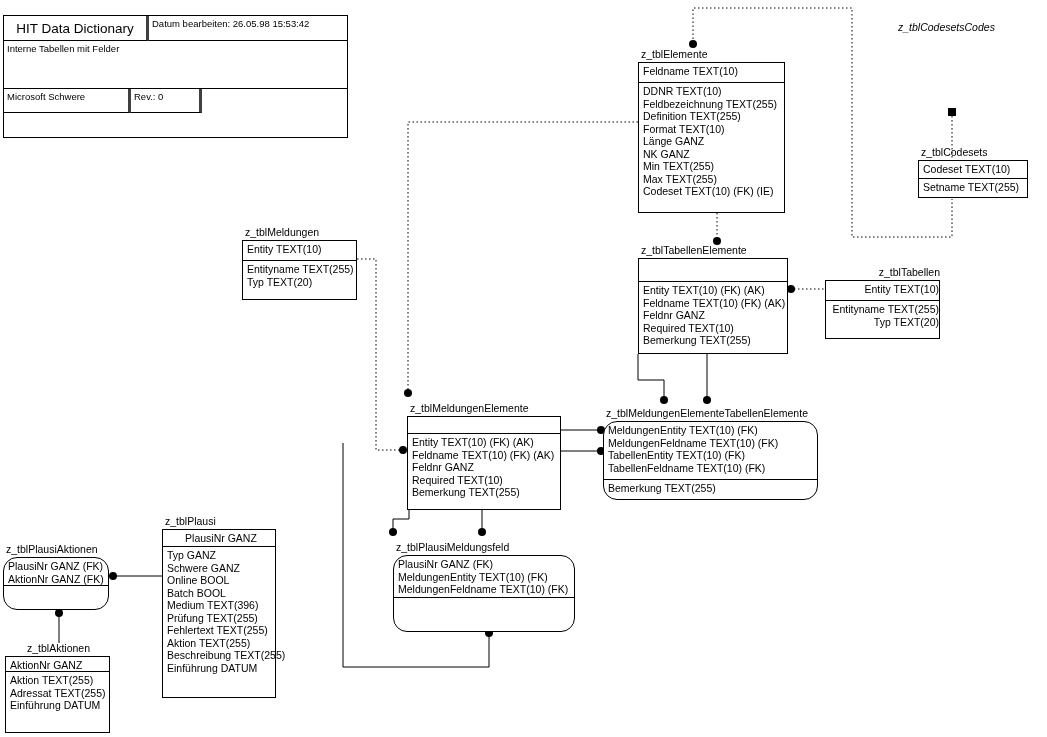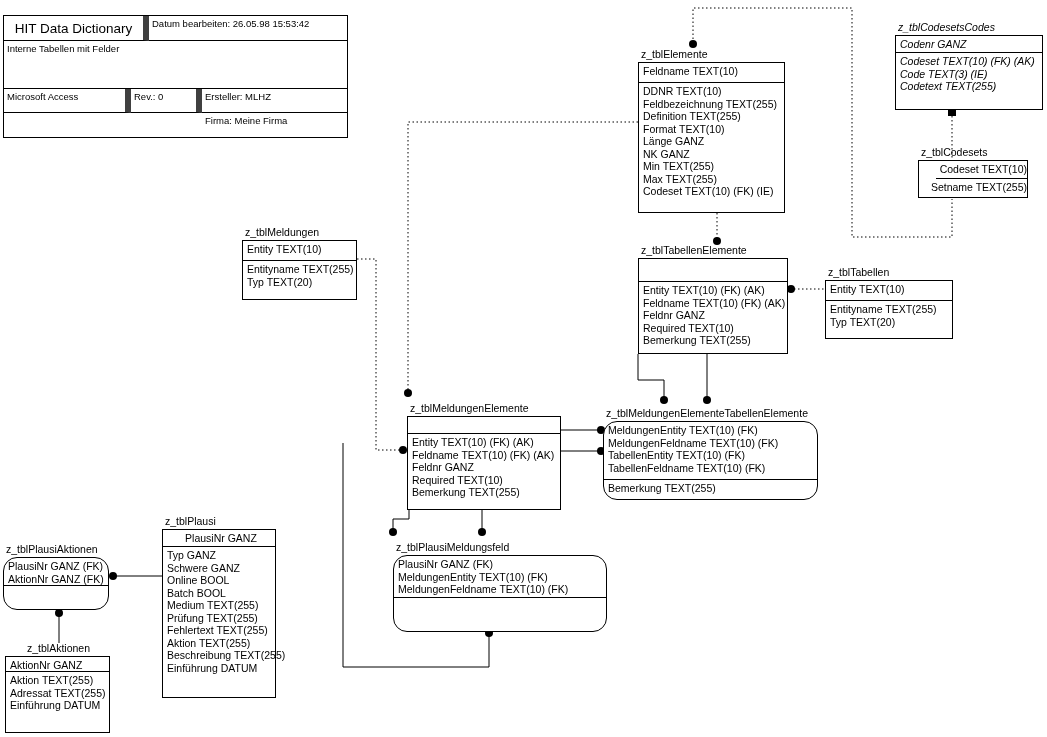--- a/index.html
+++ b/index.html
@@ -14,21 +14,21 @@
   .ebox.rounded{border-radius:14px;overflow:hidden;}
   .ehead{border-bottom:1px solid #000;box-sizing:border-box;padding:2px 0 0 4px;overflow:visible;}
   .ebody{box-sizing:border-box;padding:2px 0 0 4px;flex:1;}
   .fline{font-size:10.5px;line-height:12.5px;white-space:nowrap;}
   
   #titleblock{position:absolute;left:3px;top:15px;width:343px;height:121px;border:1px solid #000;
               box-sizing:content-box;z-index:2;background:#fff;}
   .tcell{position:absolute;box-sizing:border-box;font-size:9.5px;line-height:11px;padding:2px 3px;
          white-space:nowrap;overflow:hidden;}
   .tb-title{font-size:13.5px;display:flex;align-items:center;justify-content:center;}
-  .br{border-right:6px solid #404040;}
+  .br{border-right:3px solid #404040;}
   .bb{border-bottom:1px solid #000;}
 </style>
 </head>
 <body>
 
 <div id="canvas">
 
   <svg class="wires" width="1047" height="737" viewBox="0 0 1047 737">
     <g stroke="#000" stroke-width="1" fill="none">
       <polyline stroke-dasharray="1.5 2.5" points="693,47 693,8 852,8 852,237 952,237 952,199"></polyline>
@@ -63,24 +63,22 @@
       <circle cx="489" cy="633" r="4"></circle>
       <circle cx="113" cy="576" r="4"></circle>
       <circle cx="59" cy="613" r="4"></circle>
     </g>
   </svg>
 
   <div id="titleblock">
     <div class="tcell tb-title br bb" style="left:0;top:0;width:145px;height:25px;">HIT Data Dictionary</div>
     <div class="tcell bb" style="left:145px;top:0;width:198px;height:25px;">Datum bearbeiten: 26.05.98 15:53:42</div>
     <div class="tcell bb" style="left:0;top:25px;width:343px;height:48px;">Interne Tabellen mit Felder</div>
-    <div class="tcell br bb" style="left:0;top:73px;width:127px;height:24px;">Microsoft Access</div>
+    <div class="tcell br bb" style="left:0;top:73px;width:127px;height:24px;">Microsoft Schwere</div>
     <div class="tcell br bb" style="left:127px;top:73px;width:71px;height:24px;">Rev.: 0</div>
-    <div class="tcell bb" style="left:198px;top:73px;width:145px;height:24px;">Ersteller: MLHZ</div>
-    <div class="tcell" style="left:198px;top:97px;width:145px;height:24px;">Firma: Meine Firma</div>
   </div>
 
   <div class="entity" style="left:638px;top:48px;width:147px;">
     <div class="etitle">z_tblElemente</div>
     <div class="ebox" style="height:151px;">
       <div class="ehead" style="height:20px;">
           <div class="fline">Feldname TEXT(10)</div>
         </div>
       <div class="ebody">
           <div class="fline">DDNR TEXT(10)</div>
@@ -91,35 +89,25 @@
           <div class="fline">NK GANZ</div>
           <div class="fline">Min TEXT(255)</div>
           <div class="fline">Max TEXT(255)</div>
           <div class="fline">Codeset TEXT(10) (FK) (IE)</div>
         </div>
     </div>
   </div>
 
   <div class="entity" style="left:895px;top:21px;width:148px;font-style:italic;">
     <div class="etitle">z_tblCodesetsCodes</div>
-    <div class="ebox" style="height:75px;">
-      <div class="ehead" style="height:17px;">
-          <div class="fline">Codenr GANZ</div>
-        </div>
-      <div class="ebody">
-          <div class="fline">Codeset TEXT(10) (FK) (AK)</div>
-          <div class="fline">Code TEXT(3) (IE)</div>
-          <div class="fline">Codetext TEXT(255)</div>
-        </div>
-    </div>
   </div>
 
   <div class="entity" style="left:918px;top:146px;width:110px;">
     <div class="etitle">z_tblCodesets</div>
-    <div class="ebox" style="height:38px;align-items:flex-end;">
+    <div class="ebox" style="height:38px;">
       <div class="ehead" style="height:18px;">
           <div class="fline">Codeset TEXT(10)</div>
         </div>
       <div class="ebody">
           <div class="fline">Setname TEXT(255)</div>
         </div>
     </div>
   </div>
 
   <div class="entity" style="left:228px;top:226px;width:115px;margin-left:14px;">
@@ -142,21 +130,21 @@
       <div class="ebody">
           <div class="fline">Entity TEXT(10) (FK) (AK)</div>
           <div class="fline">Feldname TEXT(10) (FK) (AK)</div>
           <div class="fline">Feldnr GANZ</div>
           <div class="fline">Required TEXT(10)</div>
           <div class="fline">Bemerkung TEXT(255)</div>
         </div>
     </div>
   </div>
 
-  <div class="entity" style="left:825px;top:266px;width:128px;">
+  <div class="entity" style="left:825px;top:266px;width:115px;text-align:right;">
     <div class="etitle">z_tblTabellen</div>
     <div class="ebox" style="height:59px;">
       <div class="ehead" style="height:20px;">
           <div class="fline">Entity TEXT(10)</div>
         </div>
       <div class="ebody">
           <div class="fline">Entityname TEXT(255)</div>
           <div class="fline">Typ TEXT(20)</div>
         </div>
     </div>
@@ -195,31 +183,31 @@
     <div class="etitle">z_tblPlausi</div>
     <div class="ebox" style="height:169px;">
       <div class="ehead" style="height:17px;text-align:center;">
           <div class="fline">PlausiNr GANZ</div>
         </div>
       <div class="ebody">
           <div class="fline">Typ GANZ</div>
           <div class="fline">Schwere GANZ</div>
           <div class="fline">Online BOOL</div>
           <div class="fline">Batch BOOL</div>
-          <div class="fline">Medium TEXT(255)</div>
+          <div class="fline">Medium TEXT(396)</div>
           <div class="fline">Prüfung TEXT(255)</div>
           <div class="fline">Fehlertext TEXT(255)</div>
           <div class="fline">Aktion TEXT(255)</div>
           <div class="fline">Beschreibung TEXT(255)</div>
           <div class="fline">Einführung DATUM</div>
         </div>
     </div>
   </div>
 
-  <div class="entity" style="left:393px;top:541px;width:214px;">
+  <div class="entity" style="left:393px;top:541px;width:182px;">
     <div class="etitle">z_tblPlausiMeldungsfeld</div>
     <div class="ebox rounded" style="height:77px;">
       <div class="ehead" style="height:42px;">
           <div class="fline">PlausiNr GANZ (FK)</div>
           <div class="fline">MeldungenEntity TEXT(10) (FK)</div>
           <div class="fline">MeldungenFeldname TEXT(10) (FK)</div>
         </div>
       <div class="ebody"></div>
     </div>
   </div>

